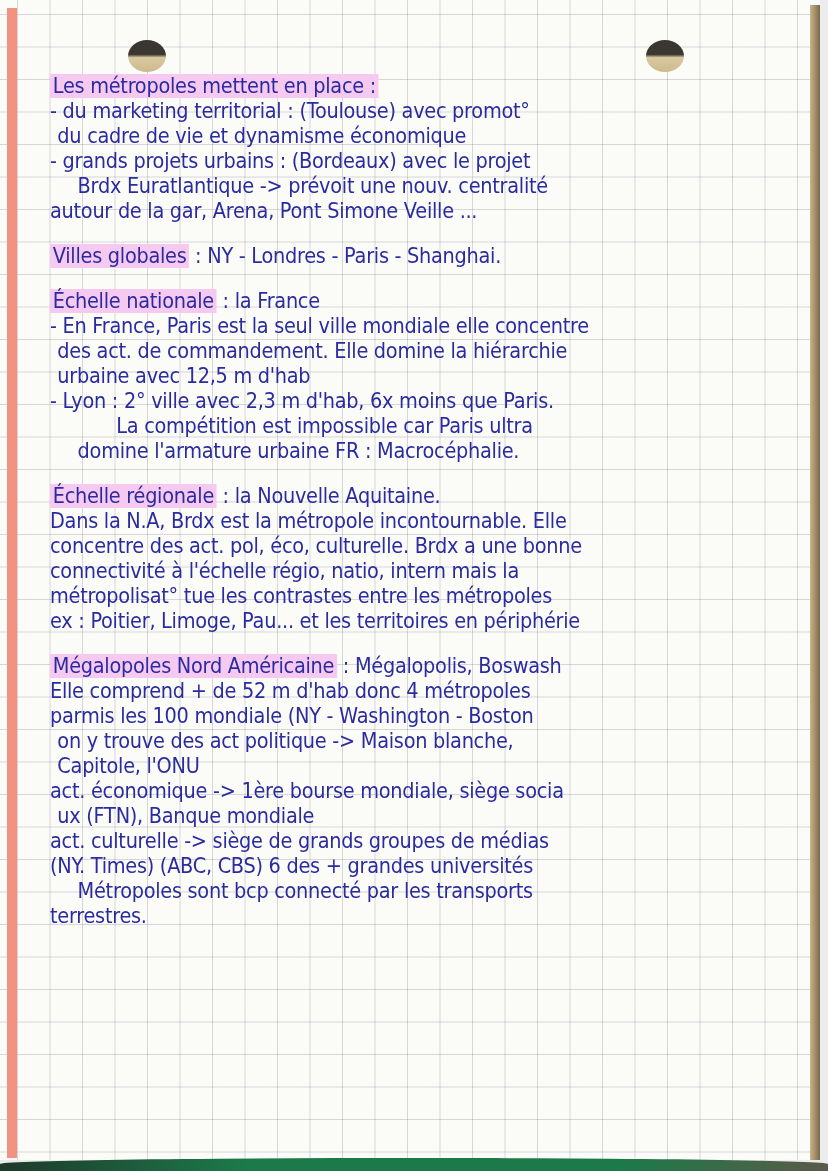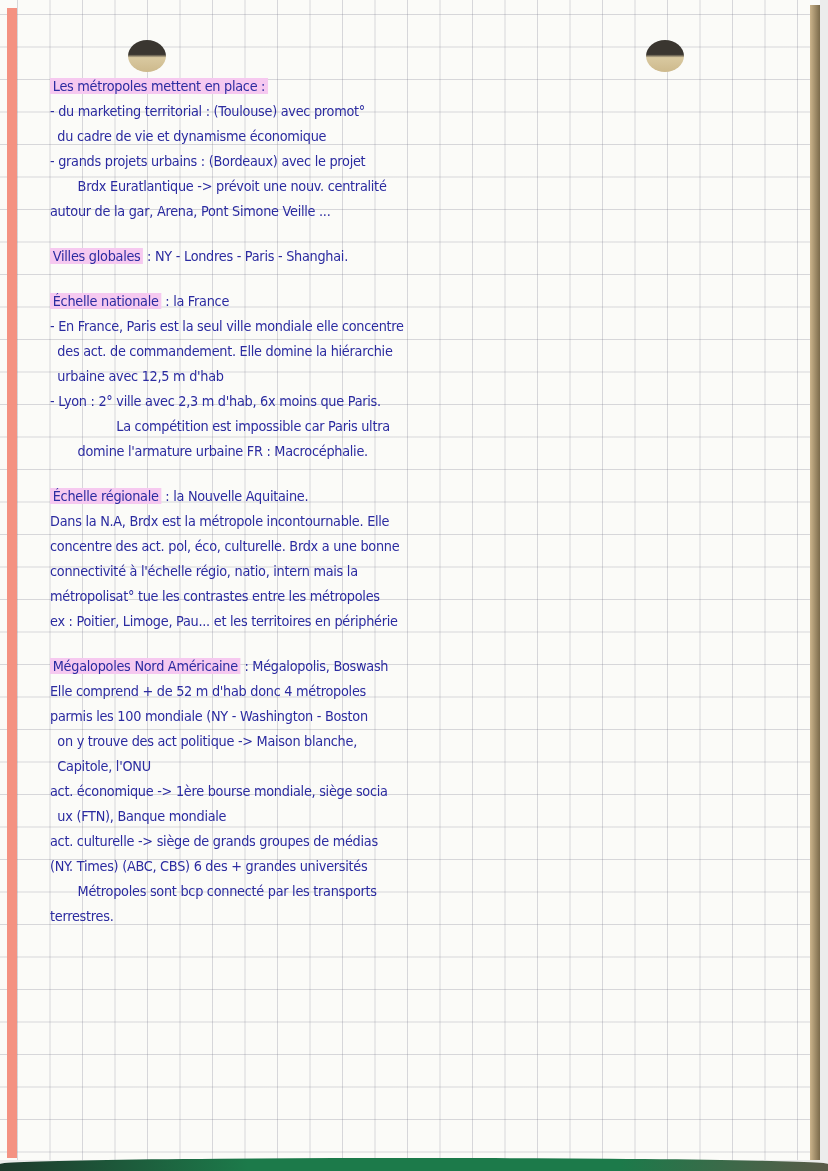--- a/index.html
+++ b/index.html
@@ -34,21 +34,21 @@
     position: absolute; width: 38px; height: 32px; border-radius: 50%;
     background: linear-gradient(to bottom, #3a3630 0%, #3a3630 45%, #d9c9a0 55%, #cdb98c 100%);
   }
   .hole.left { left: 128px; top: 40px; }
   .hole.right { left: 646px; top: 40px; }
 
   .notes {
     position: absolute; left: 50px; top: 74px; width: 772px;
     color: #2b2ba0;
     font-family: "DejaVu Sans", sans-serif;
-    font-size: 14px;
+    font-size: 21px;
     letter-spacing: -0.3px;
   }
   .line {
     white-space: nowrap; height: 25px; line-height: 25px;
     transform: scaleX(0.92); transform-origin: left center;
   }
   .indent1 { padding-left: 8px; }
   .indent2 { padding-left: 30px; }
   .indent3 { padding-left: 72px; }
   .hl { background: #f6c9f0; padding: 0 3px; }

